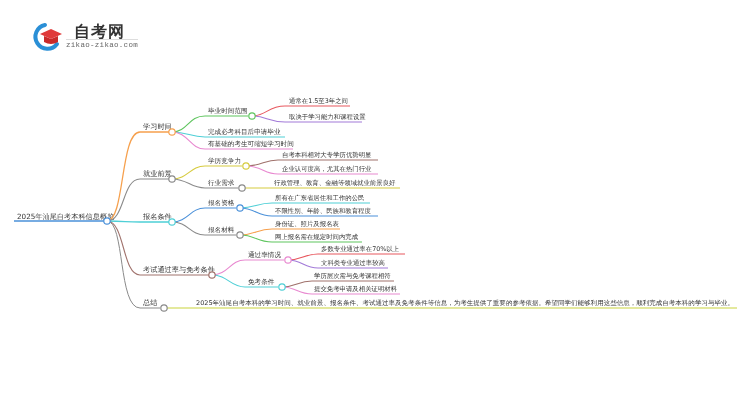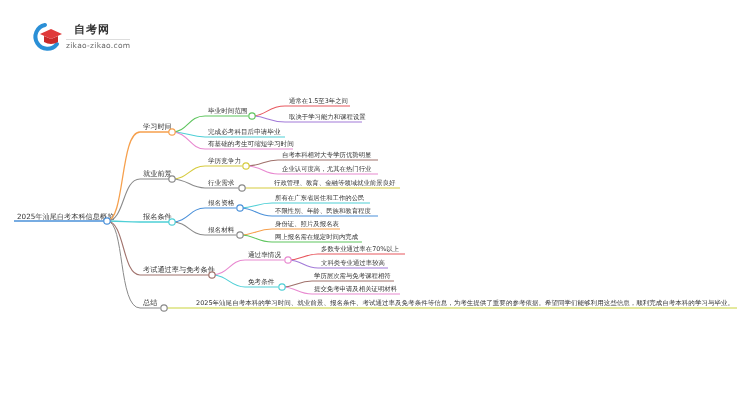--- a/index.html
+++ b/index.html
@@ -1,20 +1,20 @@
 <!DOCTYPE html>
 <html><head>
 <meta charset="utf-8">
 <style>
   html, body { margin:0; padding:0; background:#ffffff; }
   body { width:750px; height:410px; position:relative; overflow:hidden; font-family:"DejaVu Sans", sans-serif; }
   .logo { position:absolute; left:30px; top:20px; width:110px; height:34px; }
   .logo-icon { position:absolute; left:0; top:2px; width:34px; height:30px; }
-  .logo-title { position:absolute; left:44px; top:2px; font-size:11px; font-weight:bold; color:#333; letter-spacing:1px; }
-  .logo-url { position:absolute; left:36px; top:19px; font-size:7.5px; color:#666; letter-spacing:0.3px; border-top:1px solid #ddd; padding-top:1px; }
+  .logo-title { position:absolute; left:44px; top:2px; font-size:16px; font-weight:bold; color:#333; letter-spacing:1px; }
+  .logo-url { position:absolute; left:36px; top:19px; font-size:7.5px; color:#666; letter-spacing:0.3px; border-top:1px solid #ddd; padding-top:1px;font-family:Liberation Mono, monospace; }
   svg.map { position:absolute; left:0; top:0; }
   svg.map text { font-family:"DejaVu Sans", sans-serif; fill:#333; }
   .t1 { font-size:7.2px; }
   .t2 { font-size:6.6px; }
   .t3 { font-size:6.4px; }
 </style>
 </head>
 <body>
 
 <div class="logo">

